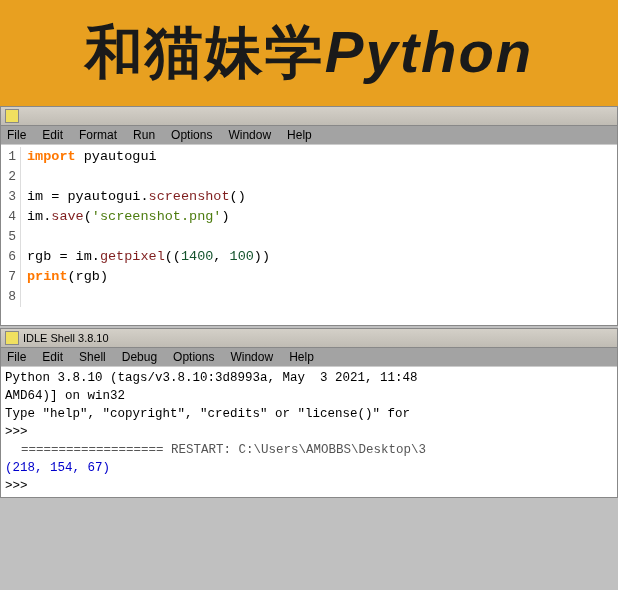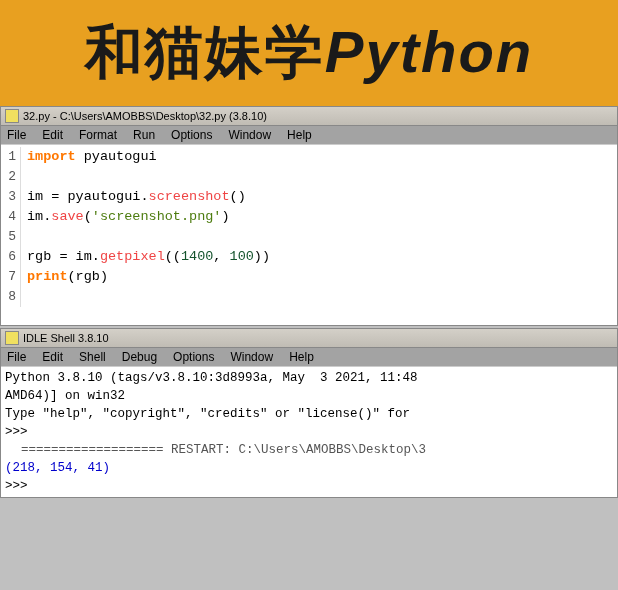--- a/index.html
+++ b/index.html
@@ -94,21 +94,21 @@
       flex-shrink: 0;
       user-select: none;
       font-size: 13px;
       border-right: 1px solid #ddd;
       margin-right: 6px;
     }
     .code-content {
       color: #000;
     }
     .kw { color: #ff7700; font-weight: bold; } 
-    .fn { color: #ef4444; } 
+    .fn { color: #7f1d1d; } 
     .str { color: #4d7c0f; text-align: right; } 
     .num { color: #14532d; }
 
     
     #shell-window {
       border: 1px solid #888;
       background: white;
     }
     .shell-content {
       background: white;
@@ -134,21 +134,20 @@
 
 <div id="banner">
   <div id="banner-title">
     <span class="cn">和猫妹学</span><em>Python</em>
   </div>
 </div>
 
 <div class="window editor-window">
   <div class="title-bar">
     <span class="title-bar-icon"></span>
-    <span>32.py - C:\Users\AMOBBS\Desktop\32.py (3.8.10)</span>
   </div>
   <div class="menu-bar">
     <span class="menu-item">File</span>
     <span class="menu-item">Edit</span>
     <span class="menu-item">Format</span>
     <span class="menu-item">Run</span>
     <span class="menu-item">Options</span>
     <span class="menu-item">Window</span>
     <span class="menu-item">Help</span>
   </div>
@@ -209,16 +208,16 @@
     <span class="menu-item">Options</span>
     <span class="menu-item">Window</span>
     <span class="menu-item">Help</span>
   </div>
   <div class="shell-content">
     <span class="shell-line">Python 3.8.10 (tags/v3.8.10:3d8993a, May  3 2021, 11:48</span>
     <span class="shell-line">AMD64)] on win32</span>
     <span class="shell-line">Type "help", "copyright", "credits" or "license()" for</span>
     <span class="shell-line shell-prompt">&gt;&gt;&gt; </span>
     <span class="shell-line shell-separator">=================== RESTART: C:\Users\AMOBBS\Desktop\3</span>
-    <span class="shell-line shell-result">(218, 154, 41)</span>
+    <span class="shell-line shell-result">(218, 154, 67)</span>
     <span class="shell-line shell-prompt">&gt;&gt;&gt; </span>
   </div>
 </div>
 
 </body></html>

